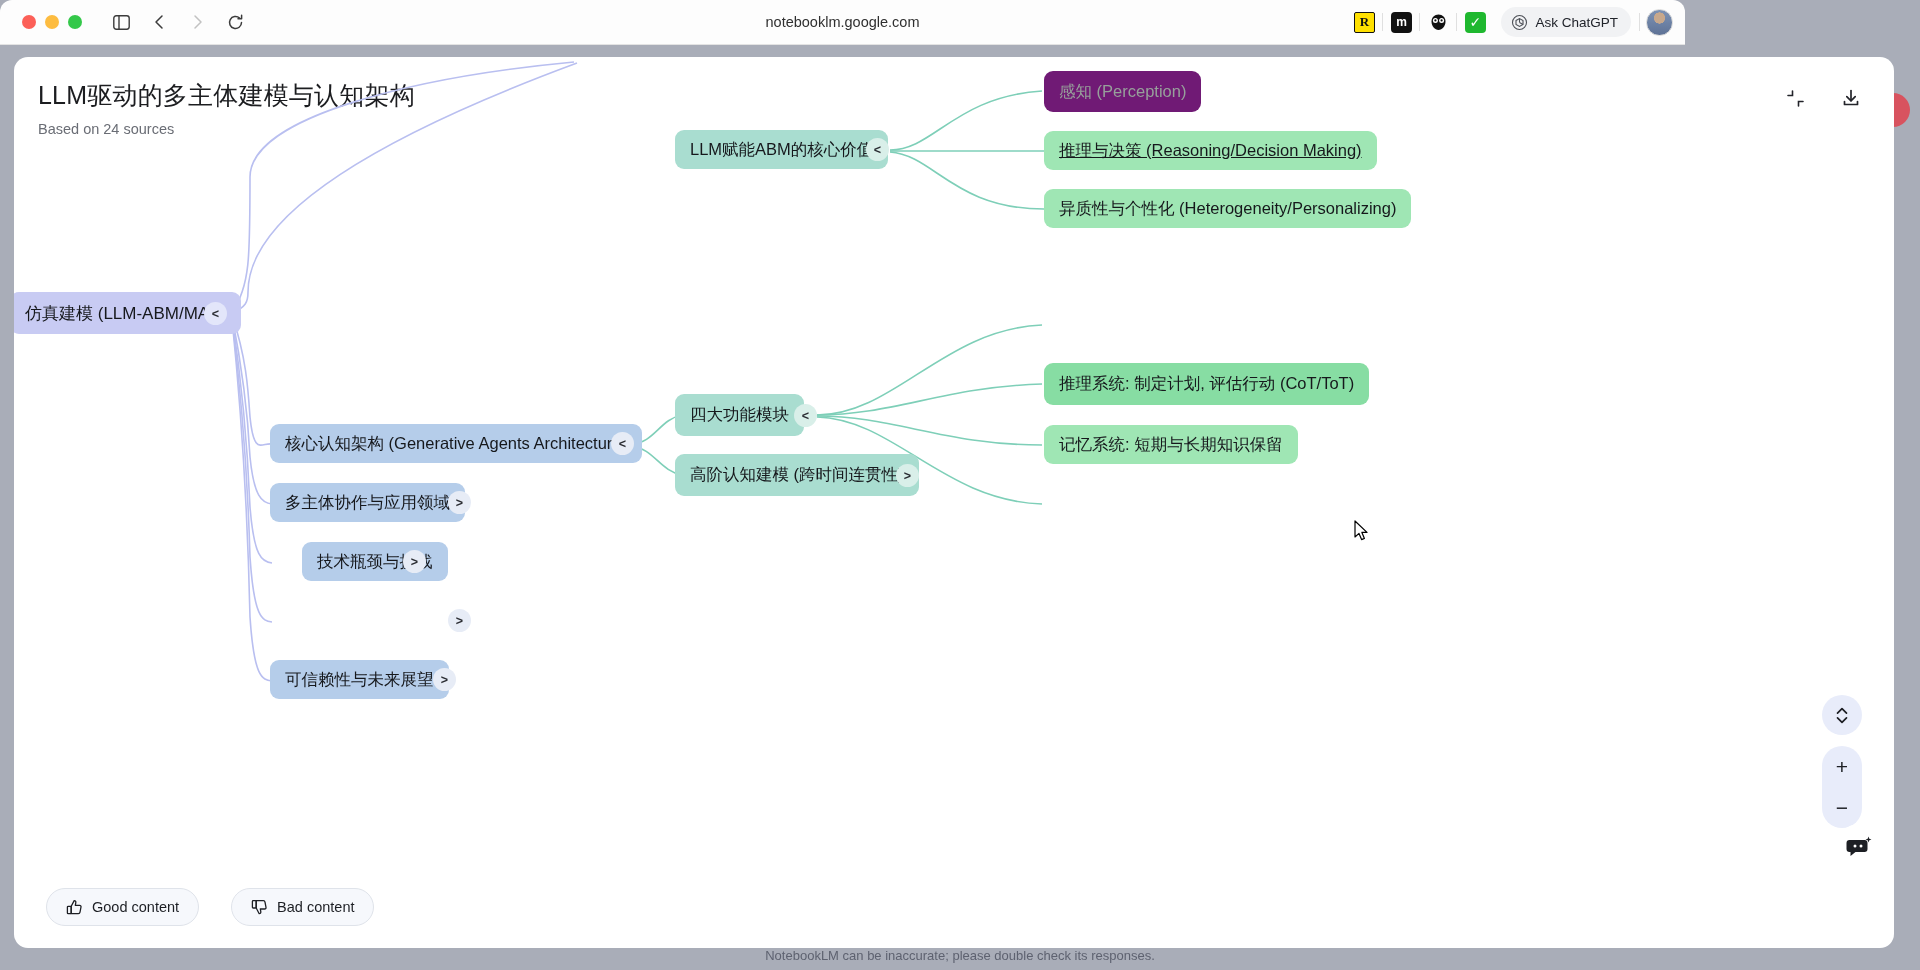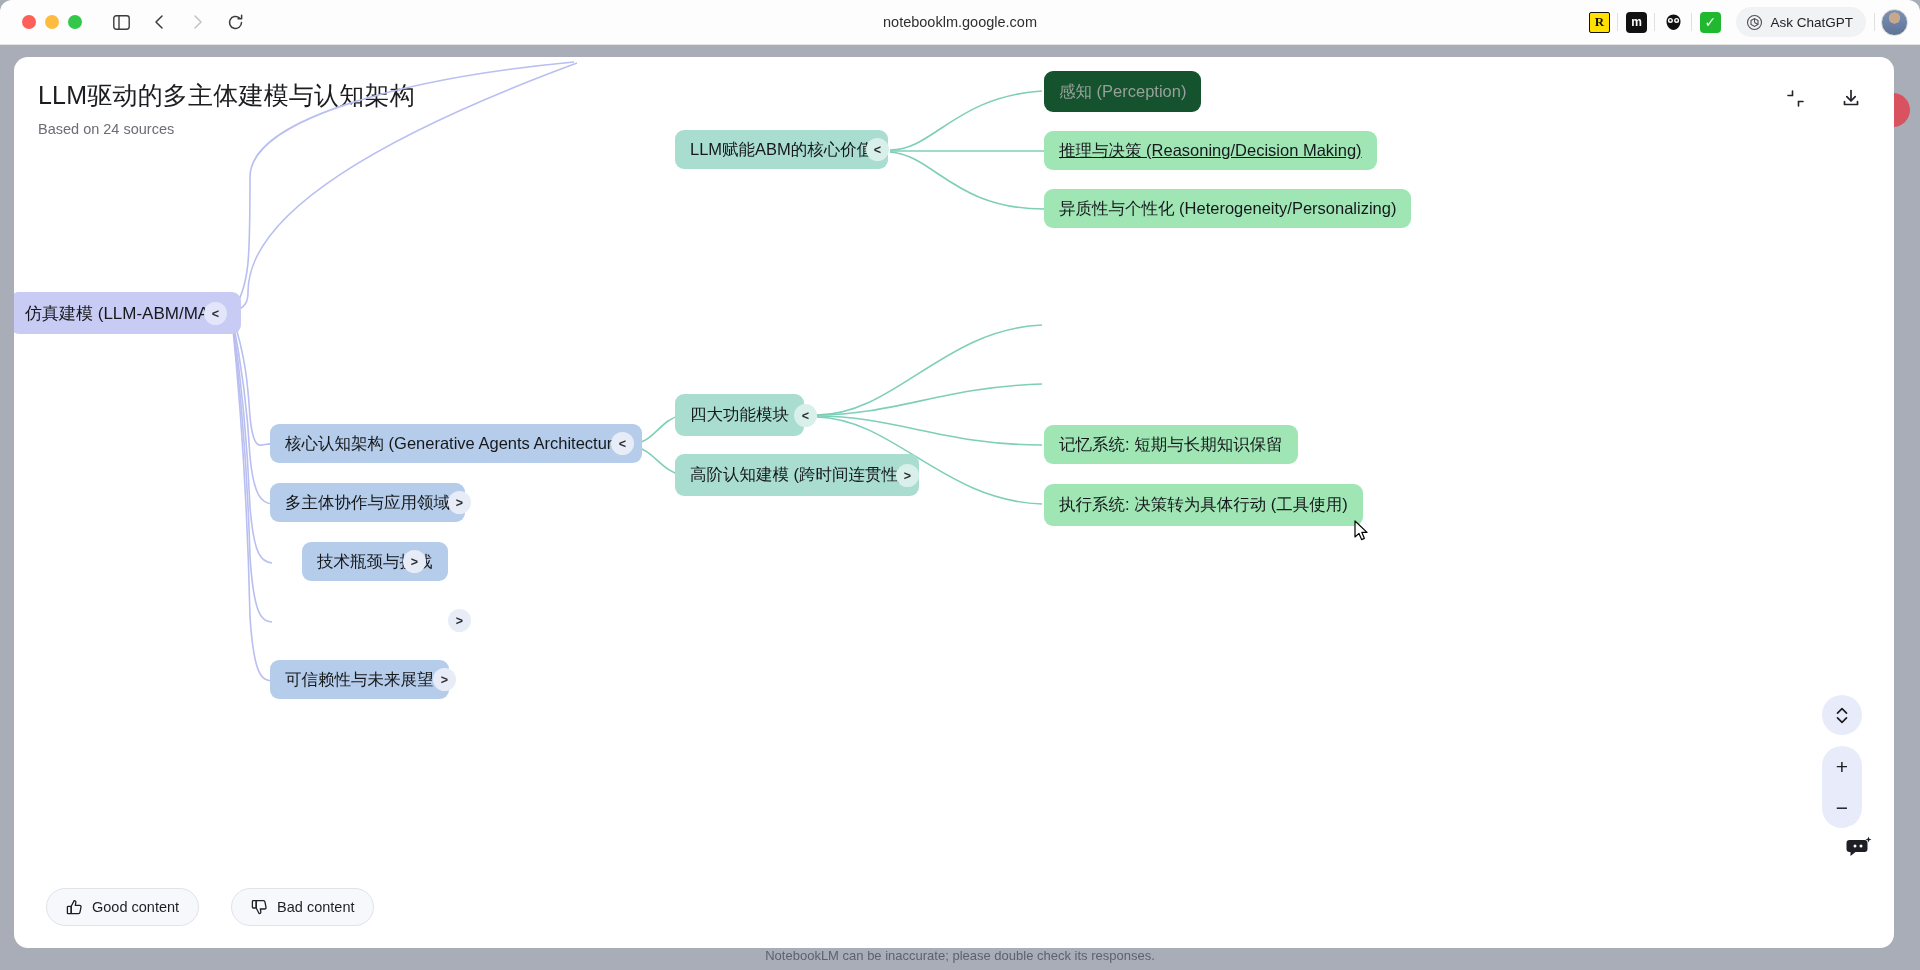--- a/index.html
+++ b/index.html
@@ -6,21 +6,21 @@
   html, body {
     width: 1920px; height: 970px;
     font-family: "Liberation Sans", "DejaVu Sans", sans-serif;
     background: #a9adb8;
     overflow: hidden;
   }
 
   
   #browser-chrome {
     position: absolute; top: 0; left: 0;
-    width: 1920px; height: 45px;
+    width: 1685px; height: 45px;
     background: #fdfdfd;
     border-bottom: 1px solid #e3e3e3;
     border-top-left-radius: 12px; border-top-right-radius: 12px;
     display: flex; align-items: center;
   }
   .traffic-lights { display: flex; gap: 9px; margin-left: 22px; }
   .tl { width: 14px; height: 14px; border-radius: 50%; }
   .tl.red { background: #fc6058; }
   .tl.yellow { background: #fdbc40; }
   .tl.green { background: #34c84a; }
@@ -115,21 +115,21 @@
     font-size: 16.5px;
     color: #16181c;
     white-space: nowrap;
     height: 39px;
   }
   .node.lavender-root { background: #c8cbf3; }
   .node.blue { background: #b5cdea; }
   .node.teal { background: #a9ddd0; }
   .node.mint { background: #9fe6b4; }
   .node.mint-hover { background: #87dda3; }
-  .node.faded { background: #14532d; color: #97a09b; }
+  .node.faded { background: #701a75; color: #97a09b; }
 
   .toggle {
     position: absolute;
     width: 23px; height: 23px; border-radius: 50%;
     background: #e7ecf6;
     display: flex; align-items: center; justify-content: center;
     font-size: 12.5px; color: #2b2d33; font-weight: 600;
     font-family: "Liberation Sans", sans-serif;
   }
   .toggle.t-teal { background: #d9efe9; }
@@ -370,28 +370,28 @@
     </div>
 
     <div class="node teal" style="left:661px; top:397px; height:42px;">
       <span>高阶认知建模 (跨时间连贯性)</span>
     </div>
     <div class="toggle t-teal" style="left:882px; top:407px;">
       <span>&gt;</span>
     </div>
 
 
+    <div class="node mint-hover" style="left:1030px; top:306px; height:42px;">
+      <span>推理系统: 制定计划, 评估行动 (CoT/ToT)</span>
+    </div>
 
     <div class="node mint" style="left:1030px; top:368px;">
       <span>记忆系统: 短期与长期知识保留</span>
     </div>
 
-    <div class="node mint" style="left:1030px; top:427px; height:42px;">
-      <span>执行系统: 决策转为具体行动 (工具使用)</span>
-    </div>
 
     <svg id="cursor" viewBox="0 0 16 22">
       <path d="M1 1 L1 17 L5 13.4 L7.6 19.6 L10.4 18.4 L7.9 12.4 L13 12.4 Z" fill="#ffffff" stroke="#000000" stroke-width="1.2" stroke-linejoin="round"></path>
     </svg>
   </div>
 
   <div id="feedback-bar">
     <div class="fb-btn">
       <svg width="17" height="17" viewBox="0 0 17 17" fill="none" stroke="#1d1f24" stroke-width="1.3" stroke-linejoin="round">
         <path d="M5.2 7.3 L8.2 1.6 C9.4 1.6 10 2.4 9.8 3.6 L9.3 6.3 L13.6 6.3 C14.6 6.3 15.2 7.1 15 8.0 L14 13.2 C13.85 14.1 13.2 14.7 12.4 14.7 L5.2 14.7 Z"></path>

